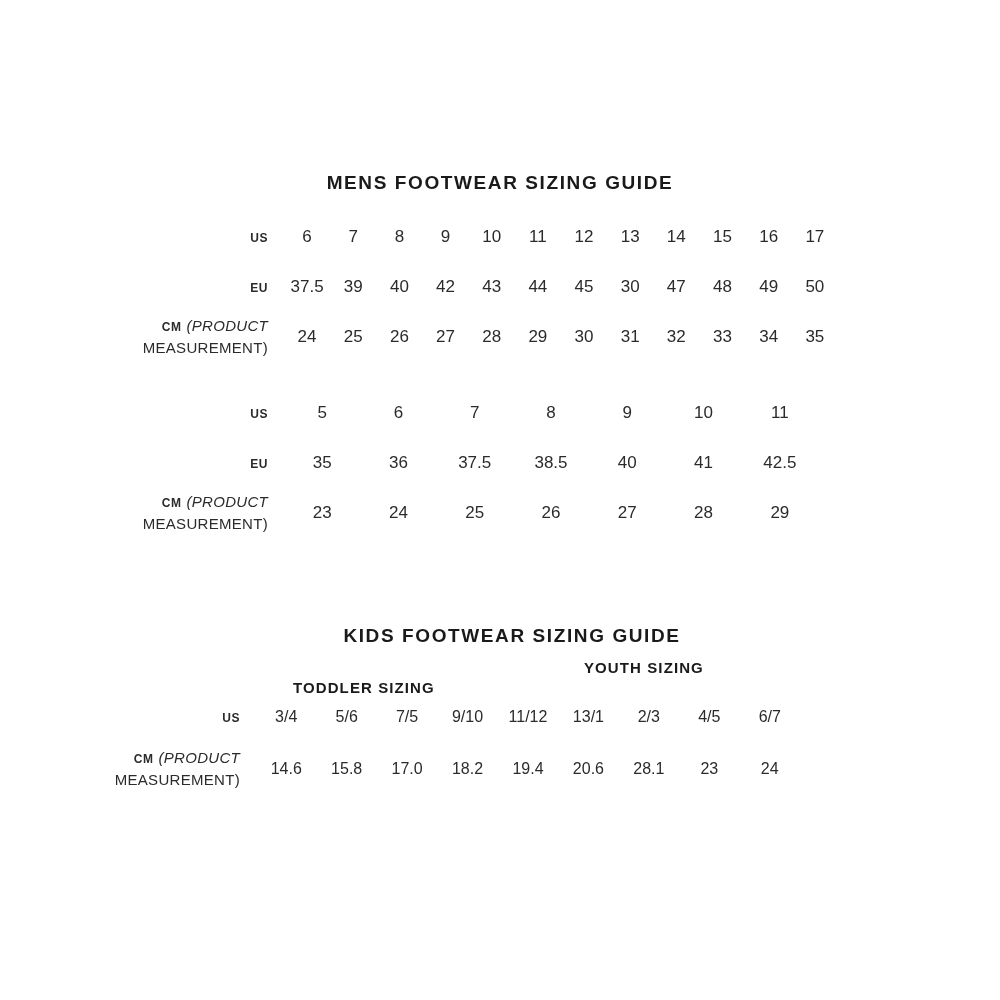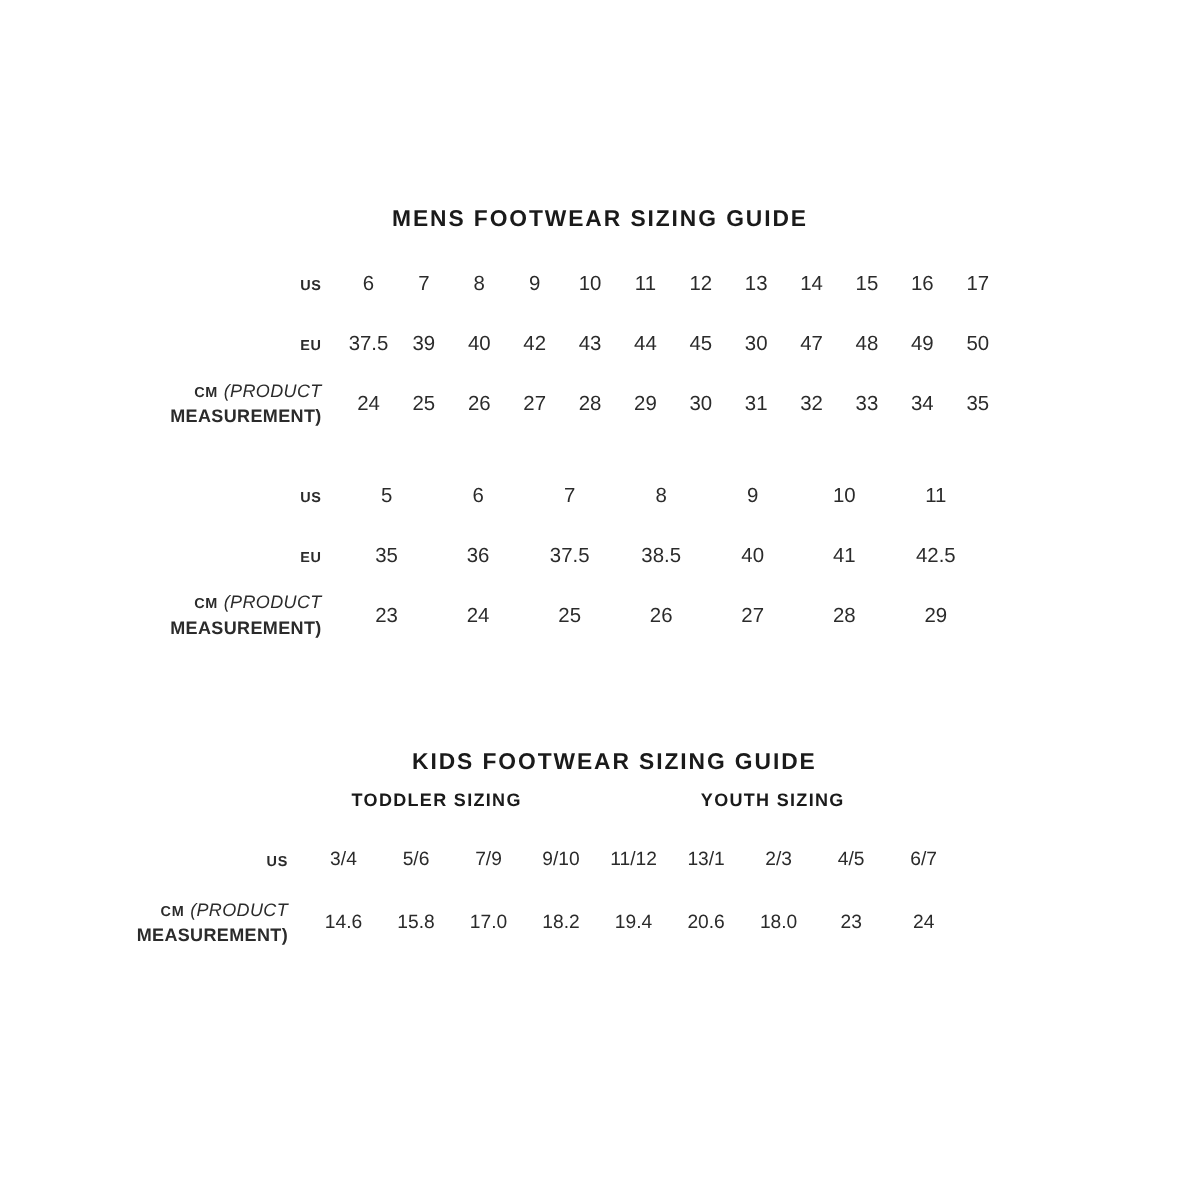--- a/index.html
+++ b/index.html
@@ -62,21 +62,20 @@
   }
   .row-label .lbl-light {
     font-size: 15px;
     letter-spacing: 0.3px;
     font-style: italic;
   }
   .row-label .lbl-line2 {
     display: block;
     font-size: 15px;
     letter-spacing: 0.3px;
-    font-weight: bold;
   }
 
   .val {
     text-align: center;
     font-size: 17px;
     color: #2b2b2b;
   }
 
   
   #mens-section { top: 172px; }
@@ -101,21 +100,21 @@
     margin-bottom: 6px;
   }
   .kids-subhead {
     position: absolute;
     font-weight: bold;
     font-size: 15px;
     letter-spacing: 1.1px;
     color: #1a1a1a;
     white-space: nowrap;
   }
-  #kids-subhead-toddler { left: 293px; }
+  #kids-subhead-toddler { left: 293px; margin-top: 20px; }
   #kids-subhead-youth { left: 584px; }
   #kids-table { margin-left: 60px; width: 740px; }
   #kids-table .row-label { width: 180px; }
   #kids-table tr { height: 52px; }
   #kids-table td.val { font-size: 16px; }
 </style>
 </head>
 <body>
 
 <div class="page">
@@ -233,41 +232,41 @@
       <span class="kids-subhead" id="kids-subhead-youth">YOUTH SIZING</span>
     </div>
     <table class="size-table" id="kids-table">
       <tbody>
         <tr>
           <td class="row-label">
             <span class="lbl-strong">US</span>
           </td>
           <td class="val">3/4</td>
           <td class="val">5/6</td>
-          <td class="val">7/9</td>
+          <td class="val">7/5</td>
           <td class="val">9/10</td>
           <td class="val">11/12</td>
           <td class="val">13/1</td>
           <td class="val">2/3</td>
           <td class="val">4/5</td>
           <td class="val">6/7</td>
         </tr>
         <tr>
           <td class="row-label">
             <span class="lbl-strong">CM</span>
             <span class="lbl-light">(PRODUCT</span>
             <span class="lbl-line2">MEASUREMENT)</span>
           </td>
           <td class="val">14.6</td>
           <td class="val">15.8</td>
           <td class="val">17.0</td>
           <td class="val">18.2</td>
           <td class="val">19.4</td>
           <td class="val">20.6</td>
-          <td class="val">18.0</td>
+          <td class="val">28.1</td>
           <td class="val">23</td>
           <td class="val">24</td>
         </tr>
       </tbody>
     </table>
   </div>
 
 </div>
 
 </body></html>

